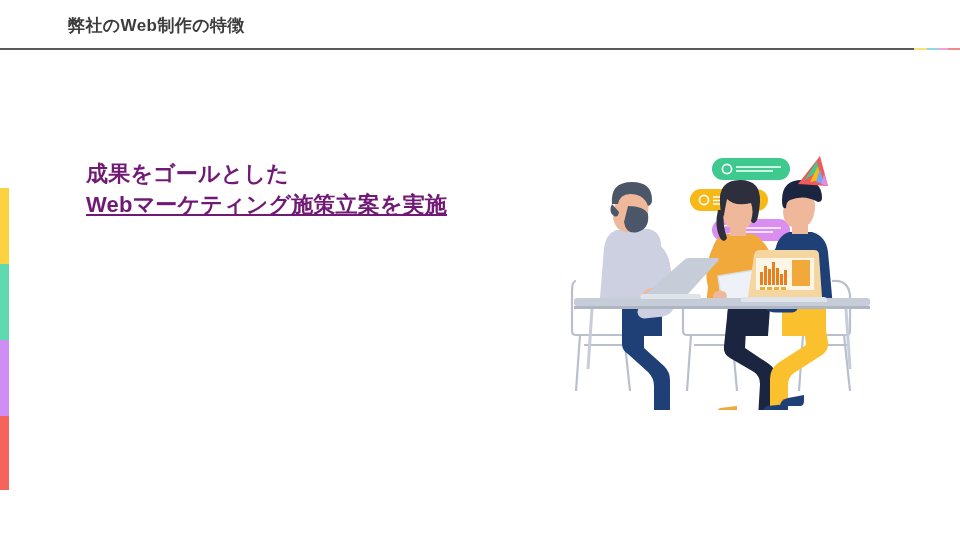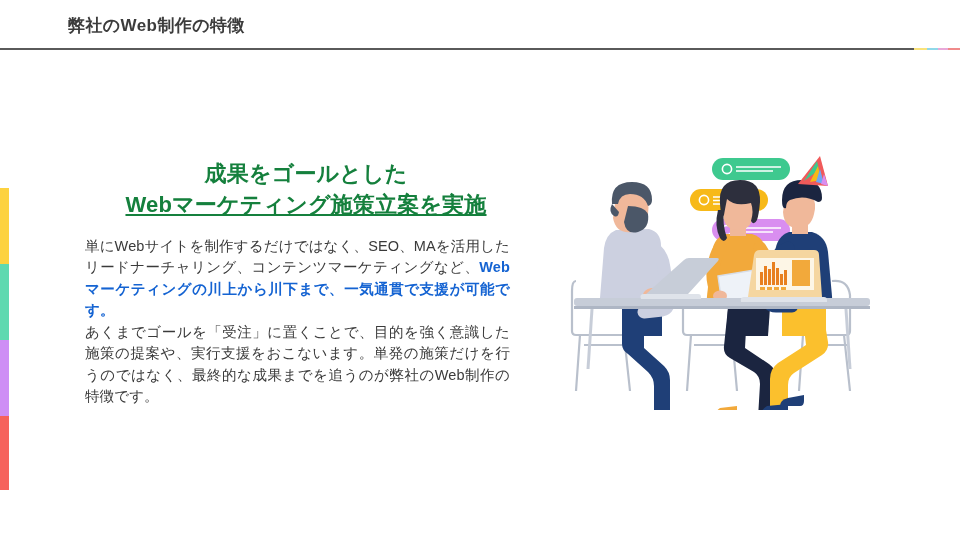--- a/index.html
+++ b/index.html
@@ -28,23 +28,22 @@
   .edge-strips{position:absolute;left:0;top:188px;width:9px;height:302px;}
   .edge-strips div{width:9px;}
   .strip-yellow{height:76px;background:#fdd23f;}
   .strip-teal  {height:76px;background:#5fd9b0;}
   .strip-purple{height:76px;background:#ce8ef5;}
   .strip-red   {height:74px;background:#f6625c;}
 
   
   .headline{
     position:absolute;left:86px;top:158px;width:440px;
-    font-size:22px;font-weight:bold;color:#15803d;line-height:1.42;
+    font-size:22px;font-weight:bold;color:#701a75;line-height:1.42;
     letter-spacing:.2px;
-    text-align:center;
   }
   .headline .l2{display:block;text-decoration:underline;}
 
   .body-copy{
     position:absolute;left:85px;top:236px;width:425px;
     font-size:14.5px;color:#3a3a3a;line-height:1.48;letter-spacing:.1px;
     text-align:justify;
   }
   .body-copy p{margin:0;}
   .body-copy .hl{color:#1463d2;font-weight:bold;}
@@ -81,24 +80,20 @@
     <div class="strip-teal"></div>
     <div class="strip-purple"></div>
     <div class="strip-red"></div>
   </div>
 
   <div class="headline">
     <span class="l1">成果をゴールとした</span>
     <span class="l2">Webマーケティング施策立案を実施</span>
   </div>
 
-  <div class="body-copy">
-    <p><span>単にWebサイトを制作するだけではなく、SEO、MAを活用したリードナーチャリング、コンテンツマーケティングなど、</span><span class="hl">Webマーケティングの川上から川下まで、一気通貫で支援が可能です。</span></p>
-    <p>あくまでゴールを「受注」に置くことで、目的を強く意識した施策の提案や、実行支援をおこないます。単発の施策だけを行うのではなく、最終的な成果までを追うのが弊社のWeb制作の特徴です。</p>
-  </div>
 
   <div class="illustration">
     <svg viewBox="0 0 390 262" xmlns="http://www.w3.org/2000/svg">
 
       <g>
         <rect x="152" y="10" width="78" height="22" rx="11" fill="#3ec98f"></rect>
         <circle cx="167" cy="21" r="4.6" fill="none" stroke="#fff" stroke-width="1.6"></circle>
         <line x1="176" y1="19" x2="221" y2="19" stroke="#fff" stroke-width="1.5"></line>
         <line x1="176" y1="23" x2="213" y2="23" stroke="#fff" stroke-width="1.5"></line>
       </g>

